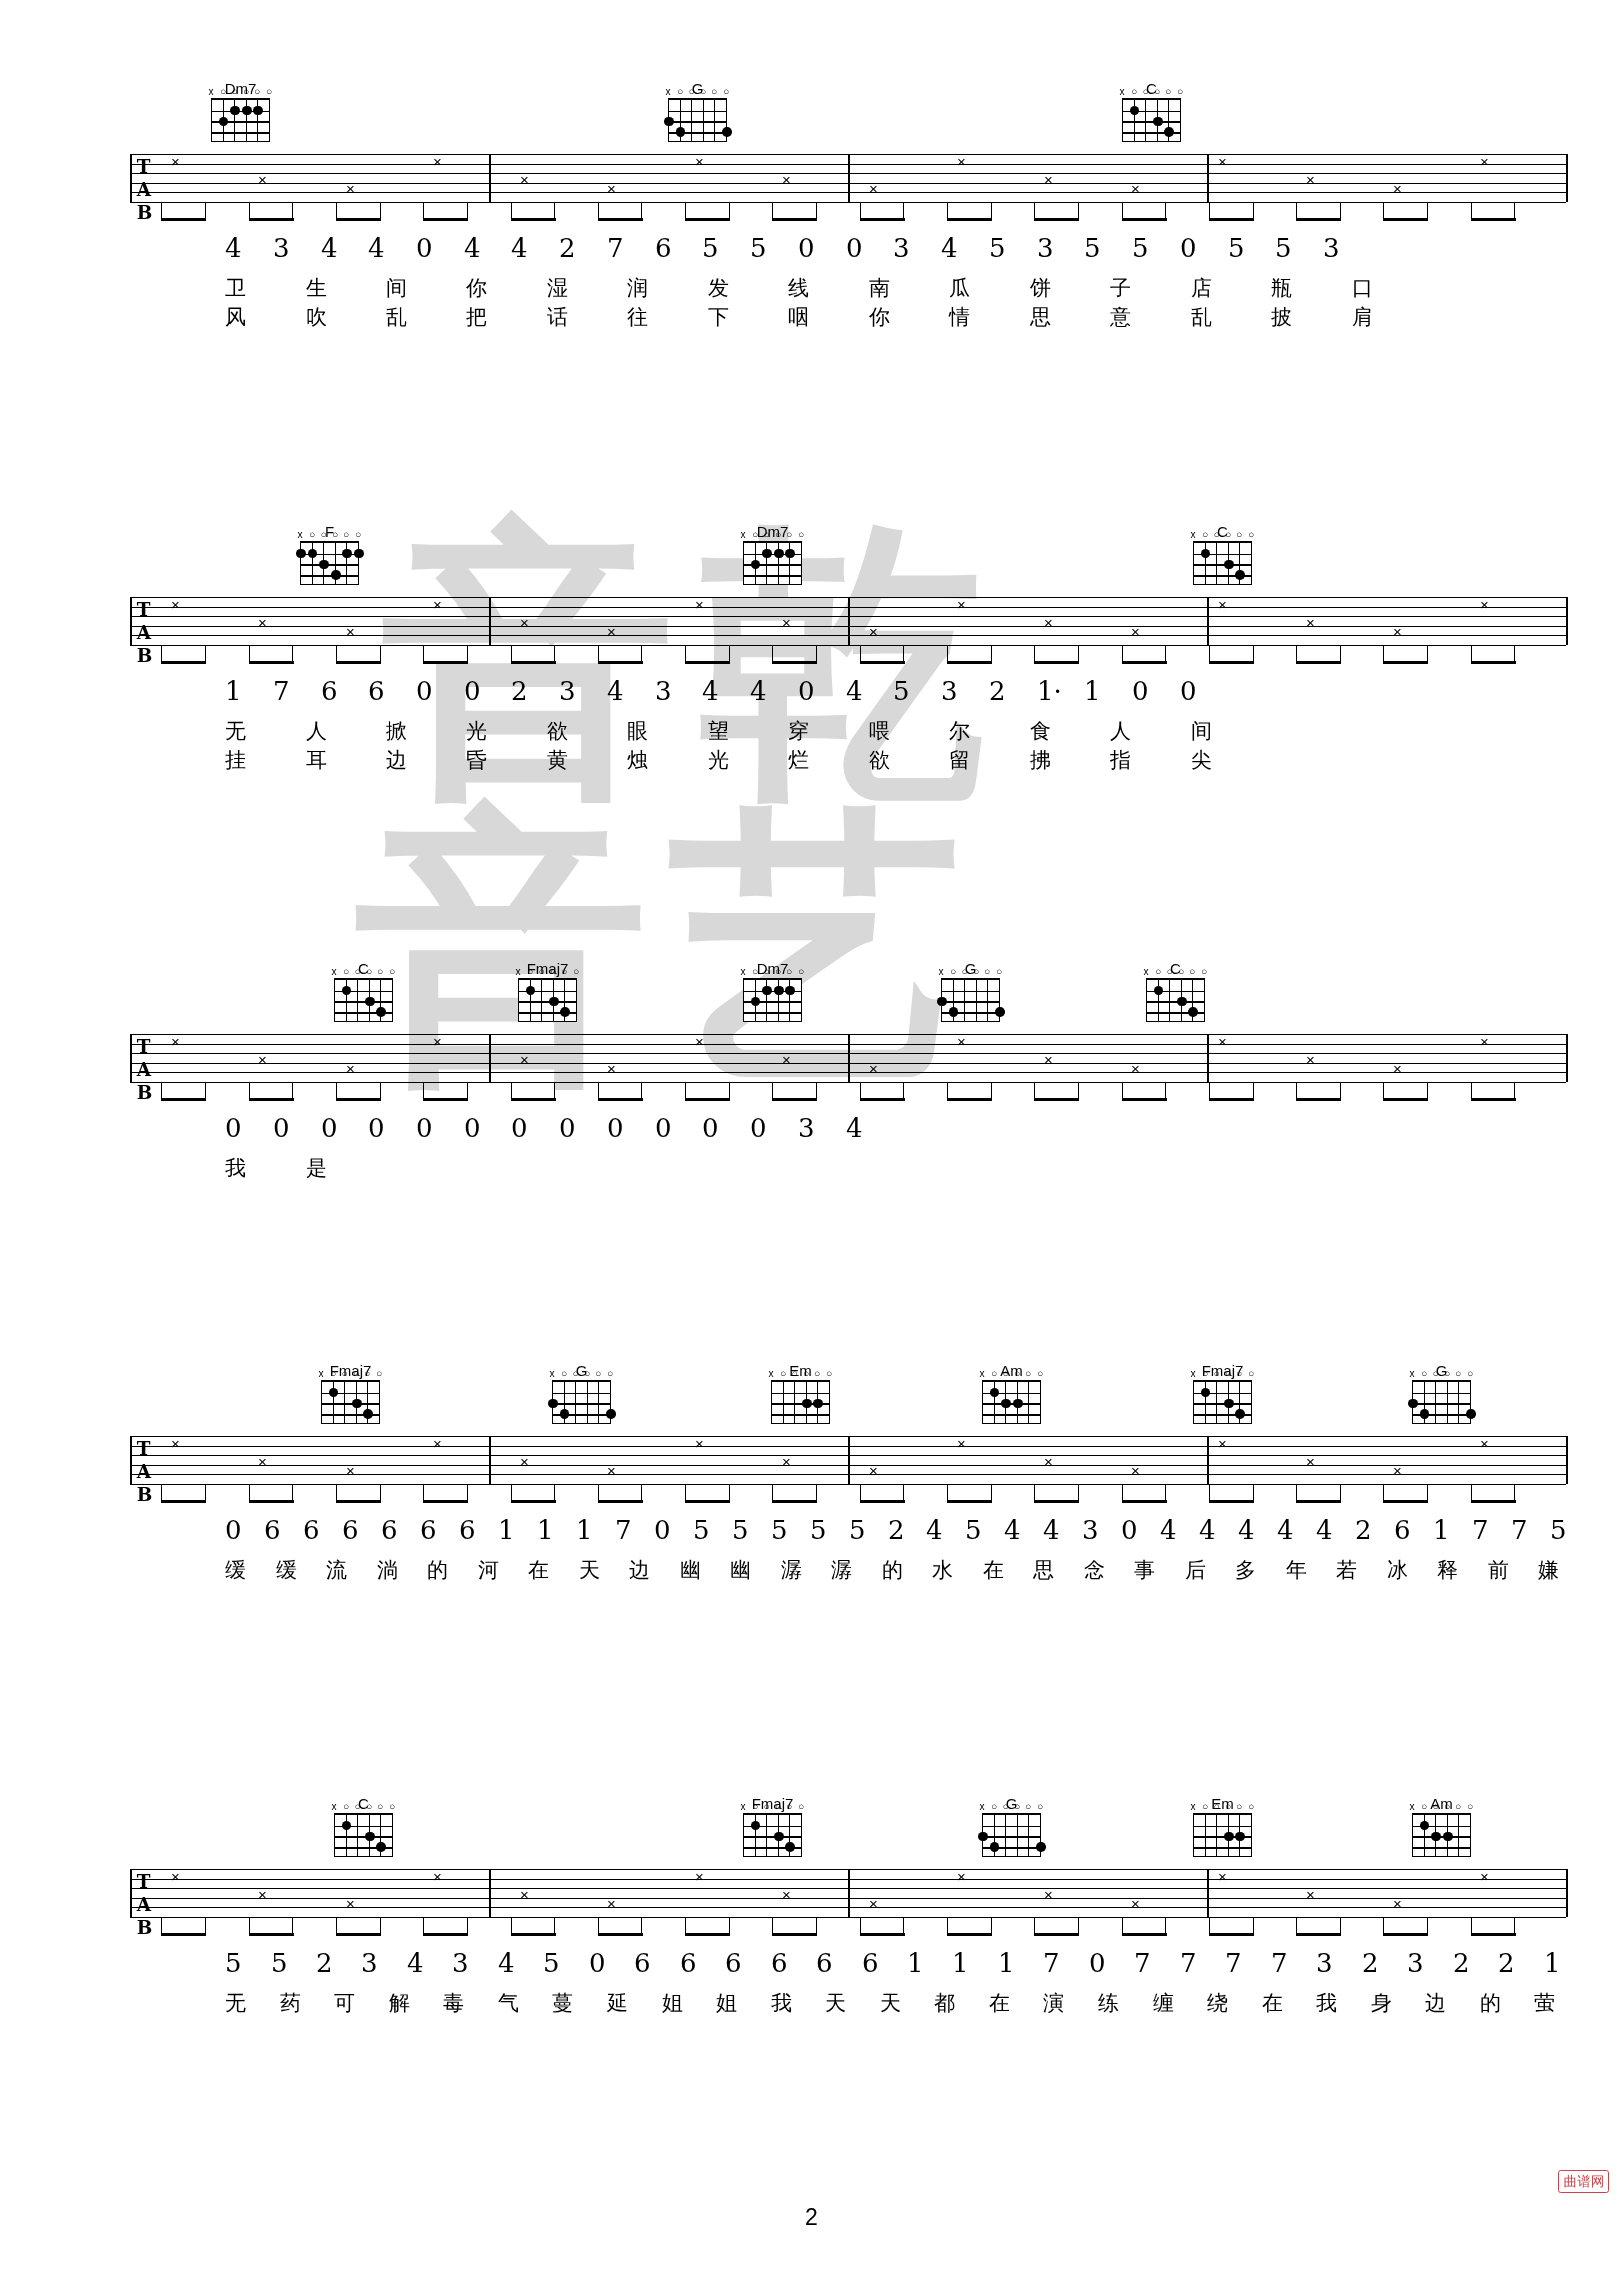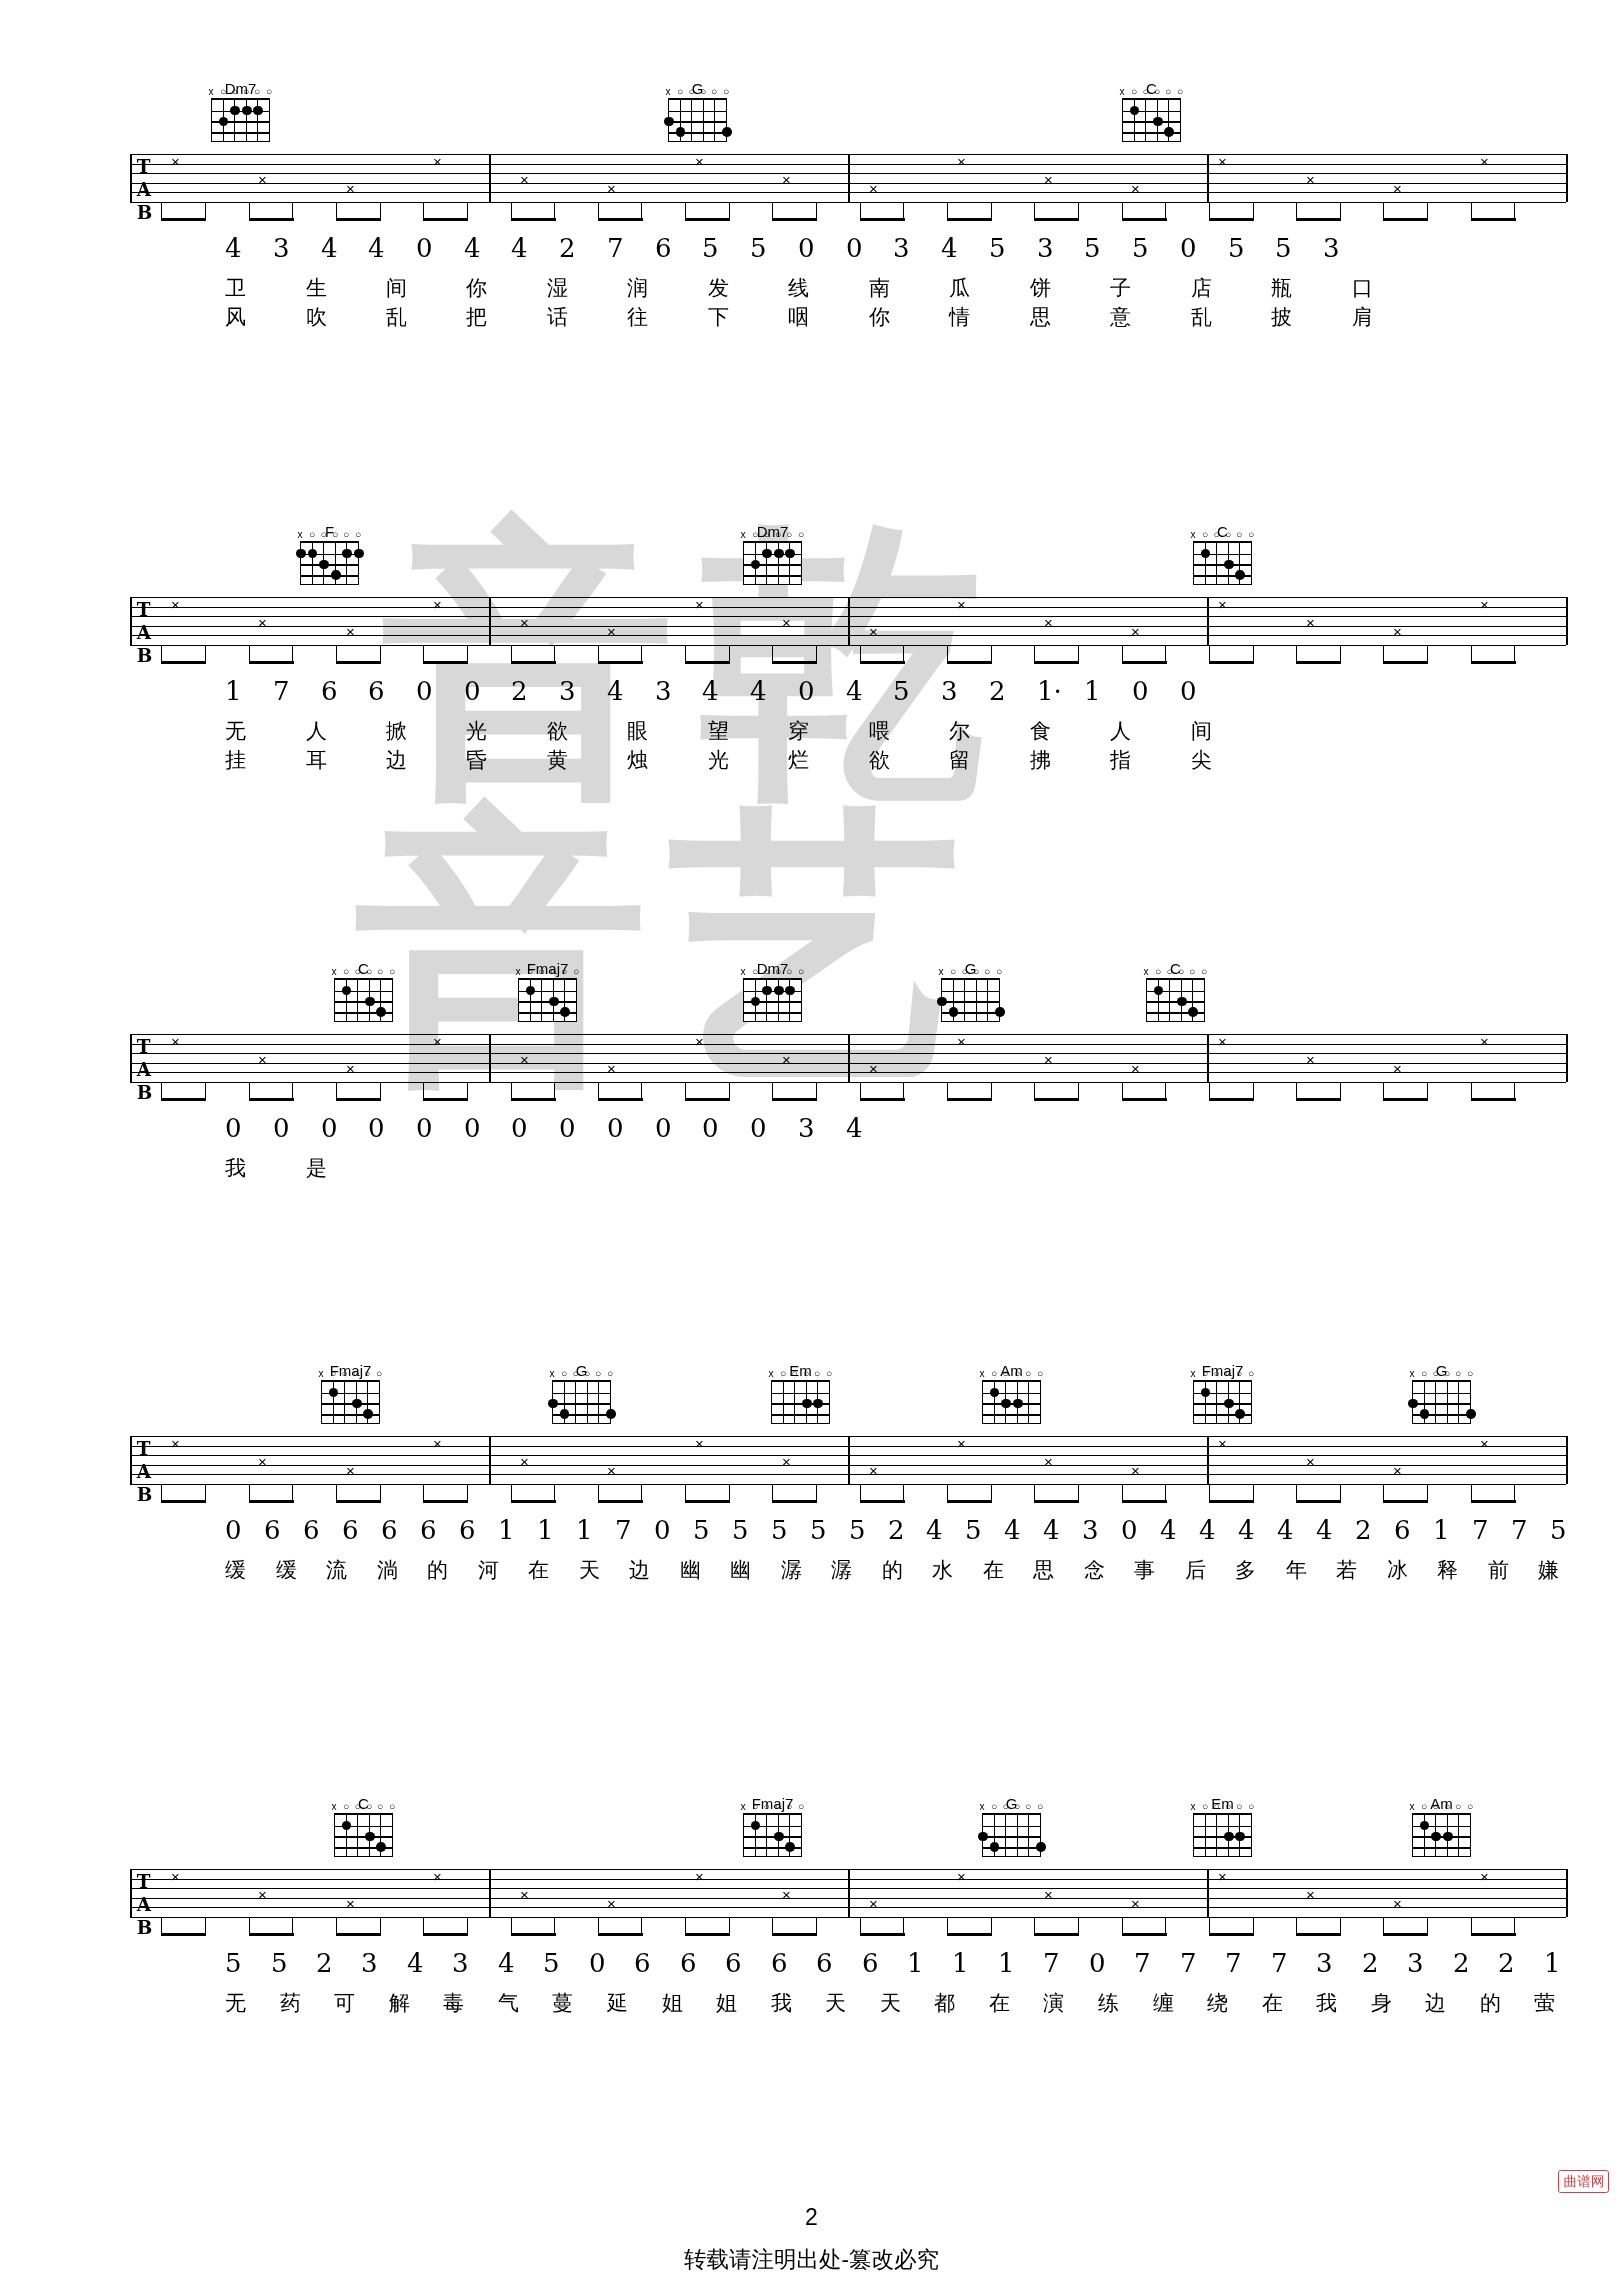--- a/index.html
+++ b/index.html
@@ -1210,16 +1210,15 @@
           <div class="lyric" style="left: 1316px;">我</div>
           <div class="lyric" style="left: 1371px;">身</div>
           <div class="lyric" style="left: 1425px;">边</div>
           <div class="lyric" style="left: 1480px;">的</div>
           <div class="lyric" style="left: 1534px;">萤</div>
         </div>
       </div>
     </div>
 
   <div class="pagenum" style="top:2204px">2</div>
-  <div class="footer" style="top:2244px">转载请注明出处-篡改必究</div>
   <div class="tinylogo">曲谱网</div>
 </div>
 
 
 </body></html>

